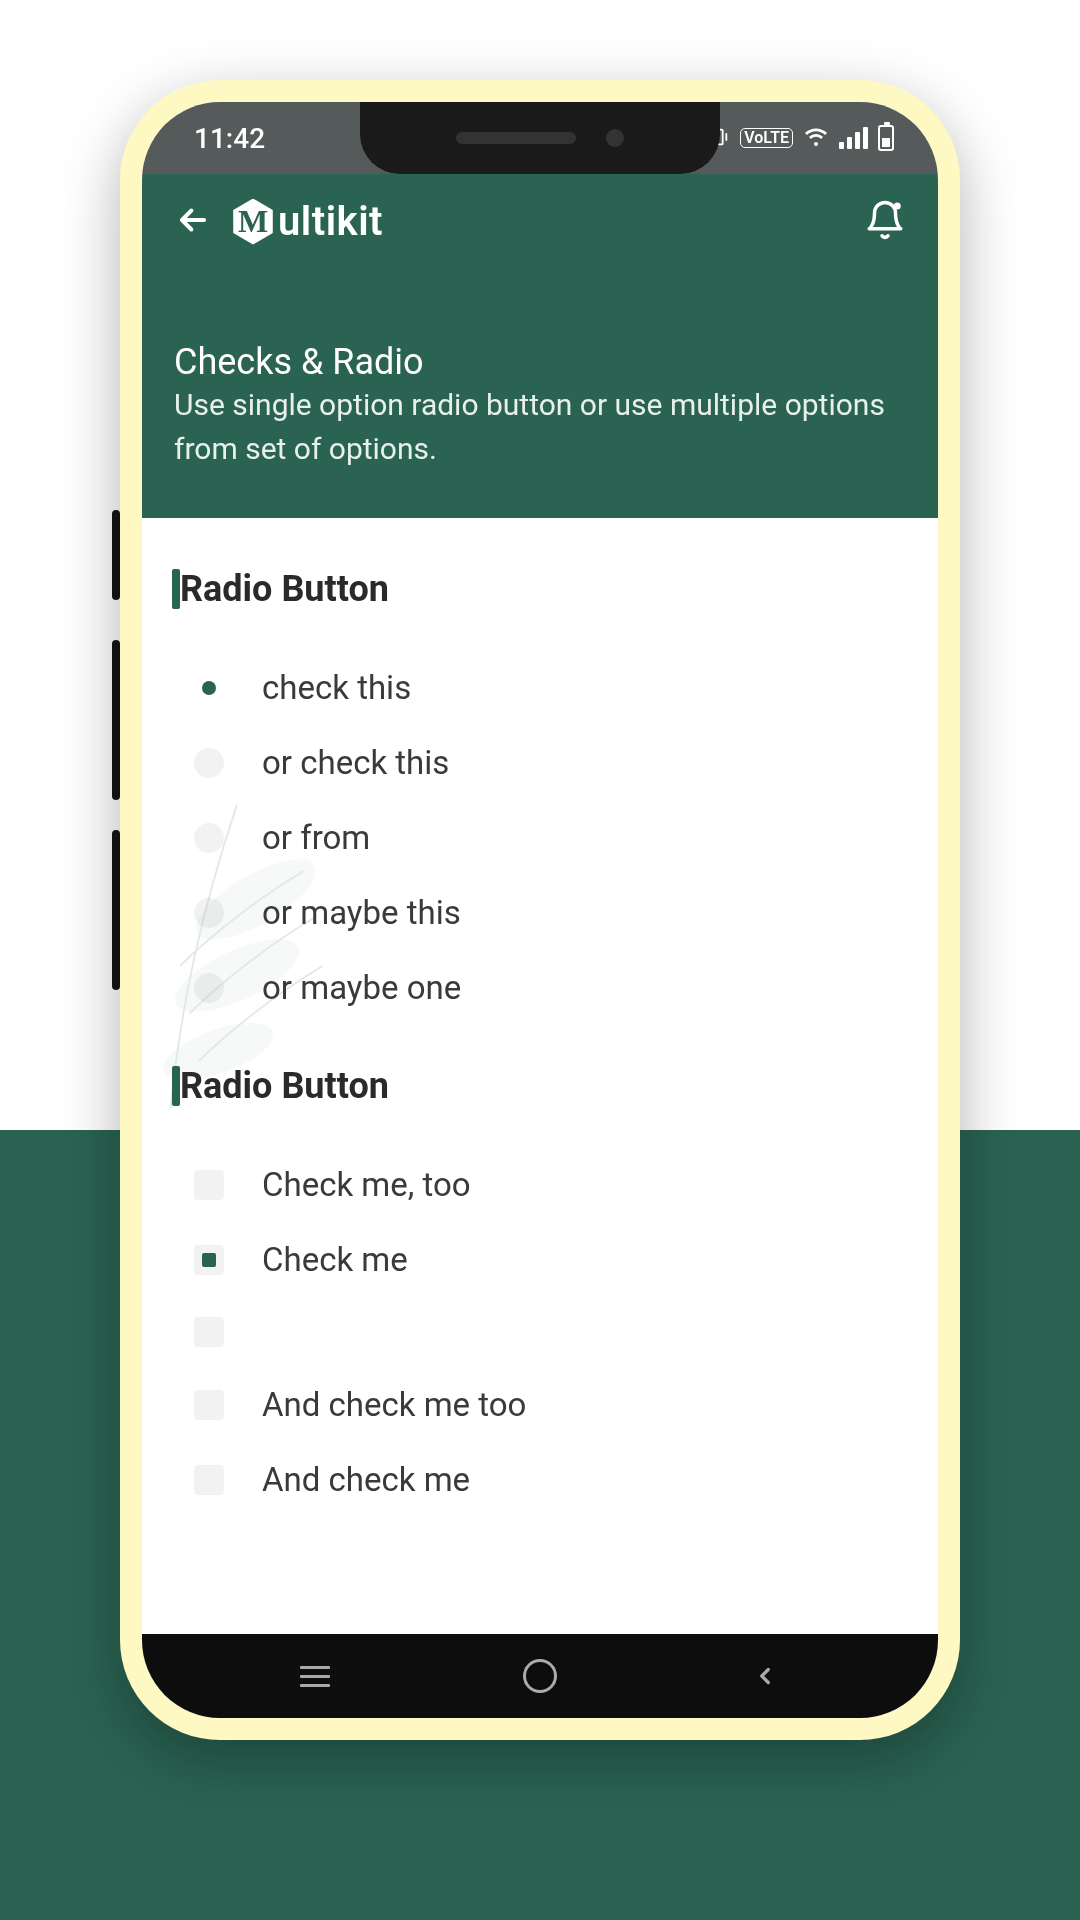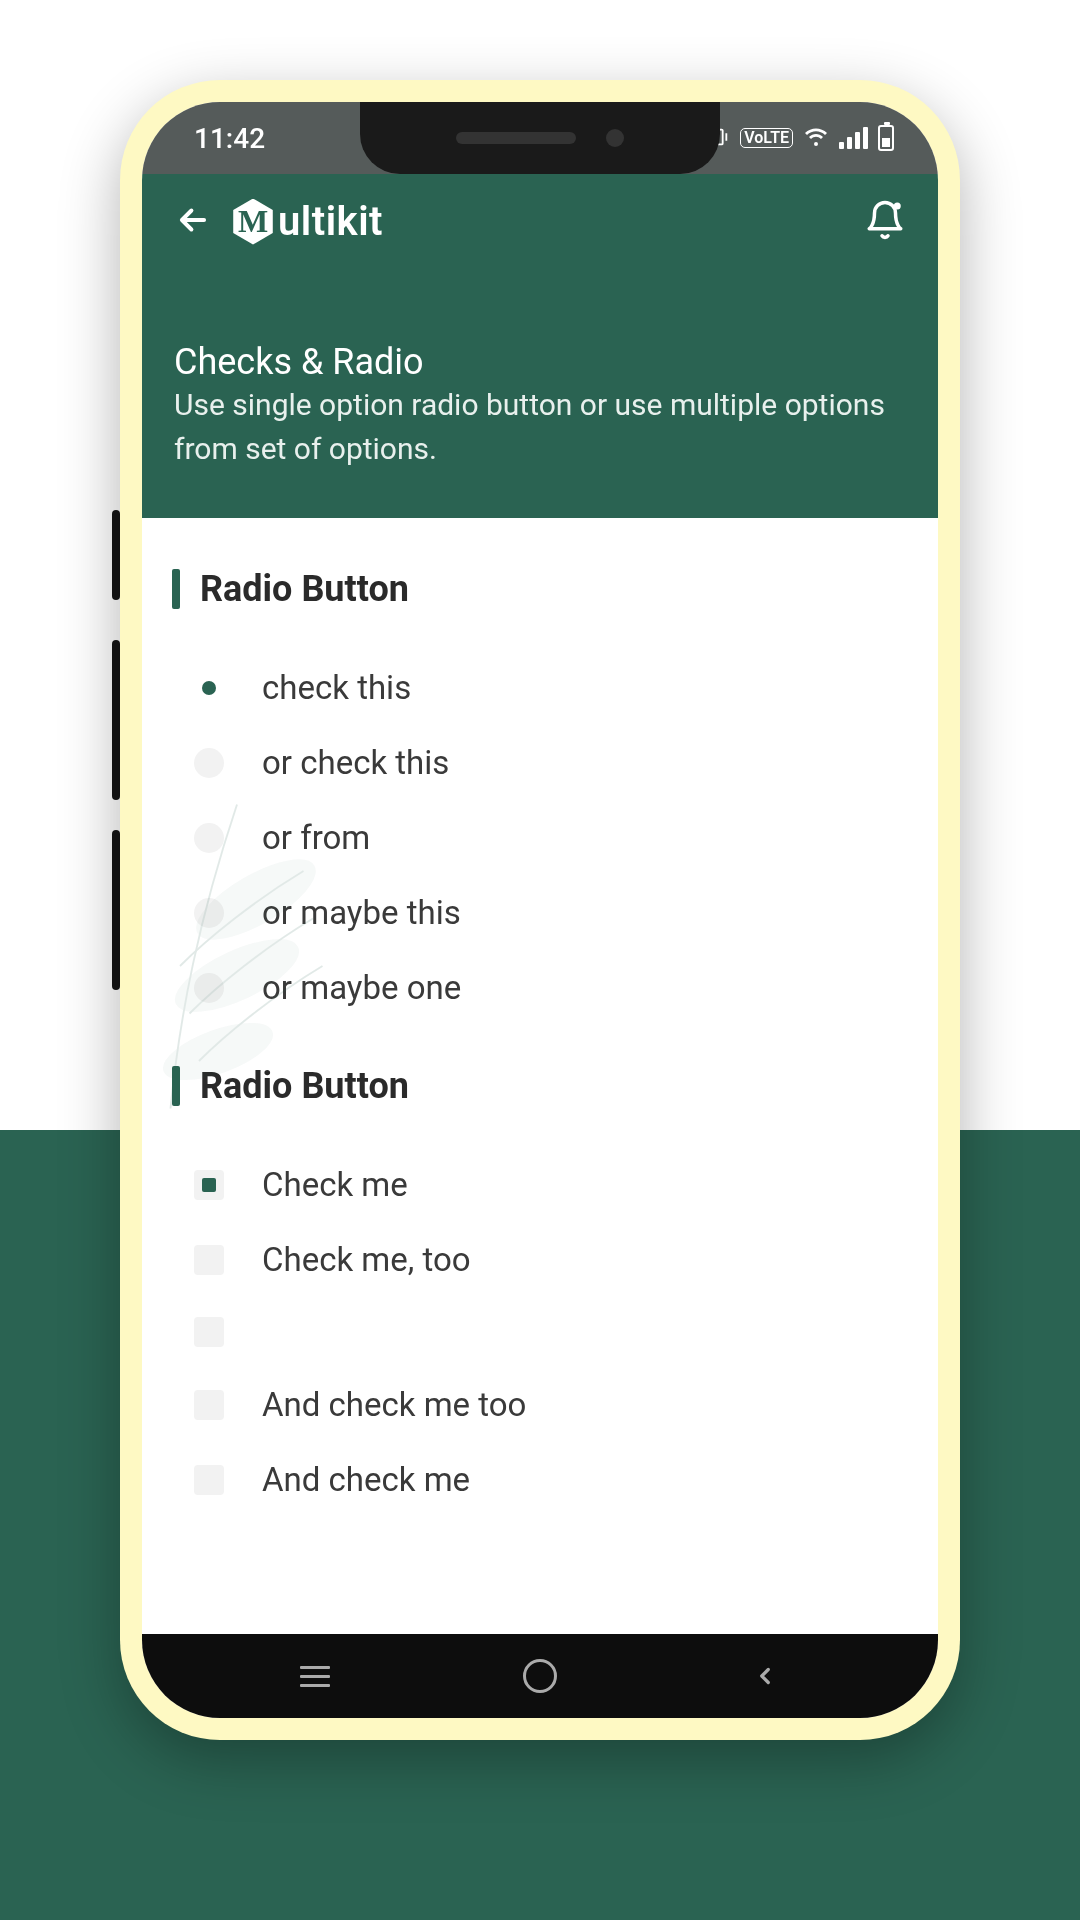--- a/index.html
+++ b/index.html
@@ -141,21 +141,20 @@
     left: 0;
     top: 200px;
     width: 190px;
     height: 420px;
     opacity: 0.15;
     pointer-events: none;
   }
   .section-title {
     display: flex;
     align-items: center;
-    gap: 20px;
     margin-bottom: 40px;
   }
   .section-bar { width: 8px; height: 40px; background: #2a6352; border-radius: 2px; }
   .section-label { font-size: 36px; font-weight: 700; color: #2a2a2a; }
 
   .option-row {
     display: flex;
     align-items: center;
     gap: 36px;
     padding: 18px 0 18px 20px;
@@ -322,31 +321,31 @@
 
       <div class="section-gap"></div>
 
       <div class="section-title">
         <div class="section-bar"></div>
         <div class="section-label">Radio Button</div>
       </div>
 
       <div class="option-row">
         <div class="check-ind">
+            <div class="check-box-outer"></div>
+          </div>
+        <div class="option-label">Check me,  too</div>
+      </div>
+      <div class="option-row">
+        <div class="check-ind">
             <div class="check-box-outer">
               <div class="check-box-inner"></div>
             </div>
           </div>
         <div class="option-label">Check me</div>
-      </div>
-      <div class="option-row">
-        <div class="check-ind">
-            <div class="check-box-outer"></div>
-          </div>
-        <div class="option-label">Check me,  too</div>
       </div>
       <div class="option-row">
         <div class="check-ind">
             <div class="check-box-outer"></div>
           </div>
       </div>
       <div class="option-row">
         <div class="check-ind">
             <div class="check-box-outer"></div>
           </div>

